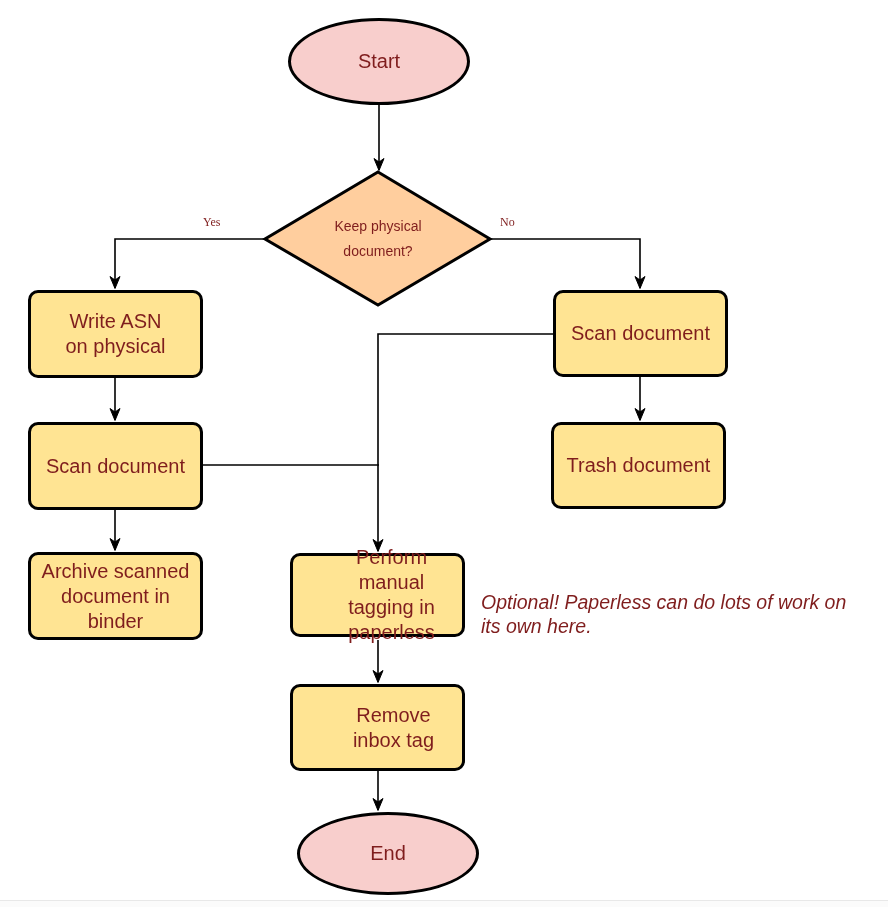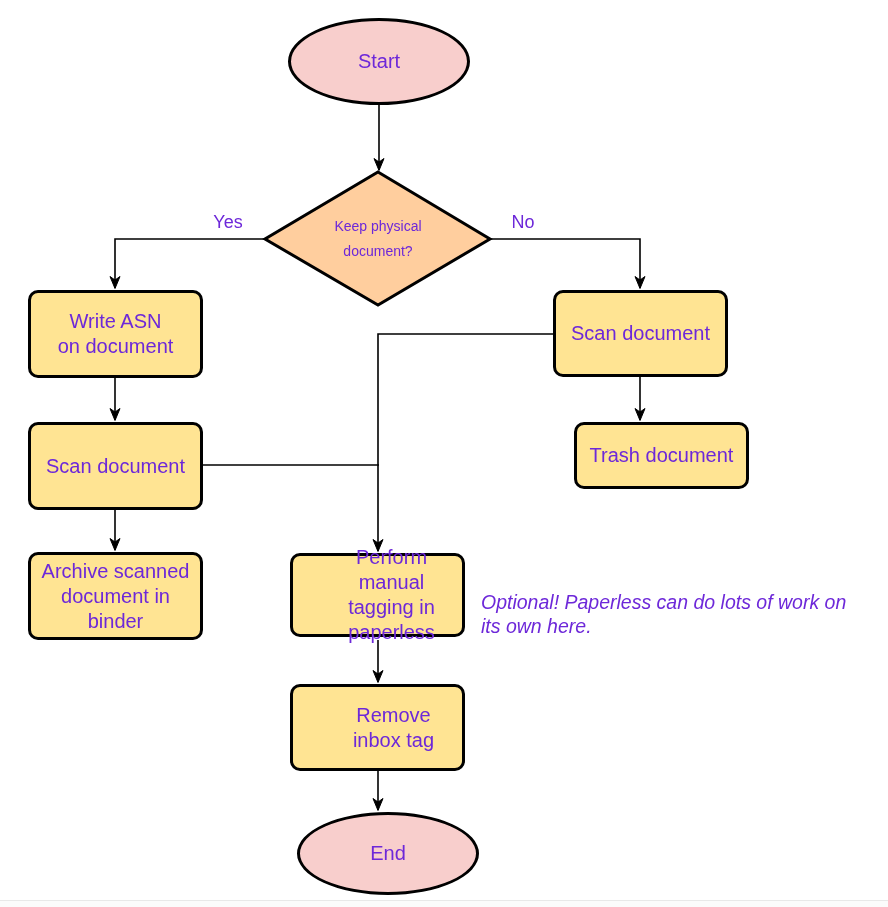--- a/index.html
+++ b/index.html
@@ -2,21 +2,21 @@
 <html style="--terminal-fill: #f8cecc; --decision-fill: #ffce9e; --process-fill: #ffe493; --stroke: #000000;"><head>
 <meta charset="utf-8">
 <style>
   html, body { margin: 0; padding: 0; background: #ffffff; }
   .canvas {
     position: relative;
     width: 888px;
     height: 907px;
     background: #ffffff;
     font-family: "Liberation Sans", sans-serif;
-    color: #6d28d9;
+    color: #7f1d1d;
     overflow: hidden;
   }
   .wires { position: absolute; left: 0; top: 0; z-index: 1; }
   .wire {
     fill: none;
     stroke: var(--stroke, #000);
     stroke-width: 1.6;
   }
   .diamond {
     fill: var(--decision-fill, #ffce9e);
@@ -49,23 +49,24 @@
     position: absolute;
     z-index: 2;
     text-align: center;
     font-size: 14px;
     line-height: 25px;
     white-space: pre-line;
   }
   .edge-label {
     position: absolute;
     z-index: 2;
-    text-align: center;
-    font-size: 18px;
+    text-align: left;
+    font-size: 12px;
     line-height: 22px;
+    font-family: Liberation Serif, serif;
   }
   .note {
     position: absolute;
     z-index: 2;
     font-size: 19.5px;
     line-height: 24px;
     font-style: italic;
     white-space: pre-line;
   }
   .page-bottom-edge {
@@ -109,38 +110,38 @@
 
   <div class="decision-label" style="left:278px; top:214px; width:200px;">Keep physical
 document?</div>
 
   <div class="edge-label" style="left:203px; top:211px; width:50px;">Yes</div>
 
   <div class="edge-label" style="left:500px; top:211px; width:46px;">No</div>
 
   <div class="node process" style="left:28px; top:290px; width:175px; height:88px;">
     <span>Write ASN
-on document</span>
+on physical</span>
   </div>
 
   <div class="node process" style="left:28px; top:422px; width:175px; height:88px;">
     <span>Scan document</span>
   </div>
 
   <div class="node process" style="left:28px; top:552px; width:175px; height:88px;">
     <span>Archive scanned
 document in
 binder</span>
   </div>
 
   <div class="node process" style="left:553px; top:290px; width:175px; height:87px;">
     <span>Scan document</span>
   </div>
 
-  <div class="node process" style="left:574px; top:422px; width:175px; height:67px;">
+  <div class="node process" style="left:551px; top:422px; width:175px; height:87px;">
     <span>Trash document</span>
   </div>
 
   <div class="node process" style="left:290px; top:553px; width:175px; height:84px;padding-left:28px;">
     <span>Perform manual
 tagging in
 paperless</span>
   </div>
 
   <div class="note" style="left:481px; top:590px; width:410px;">Optional! Paperless can do lots of work on

